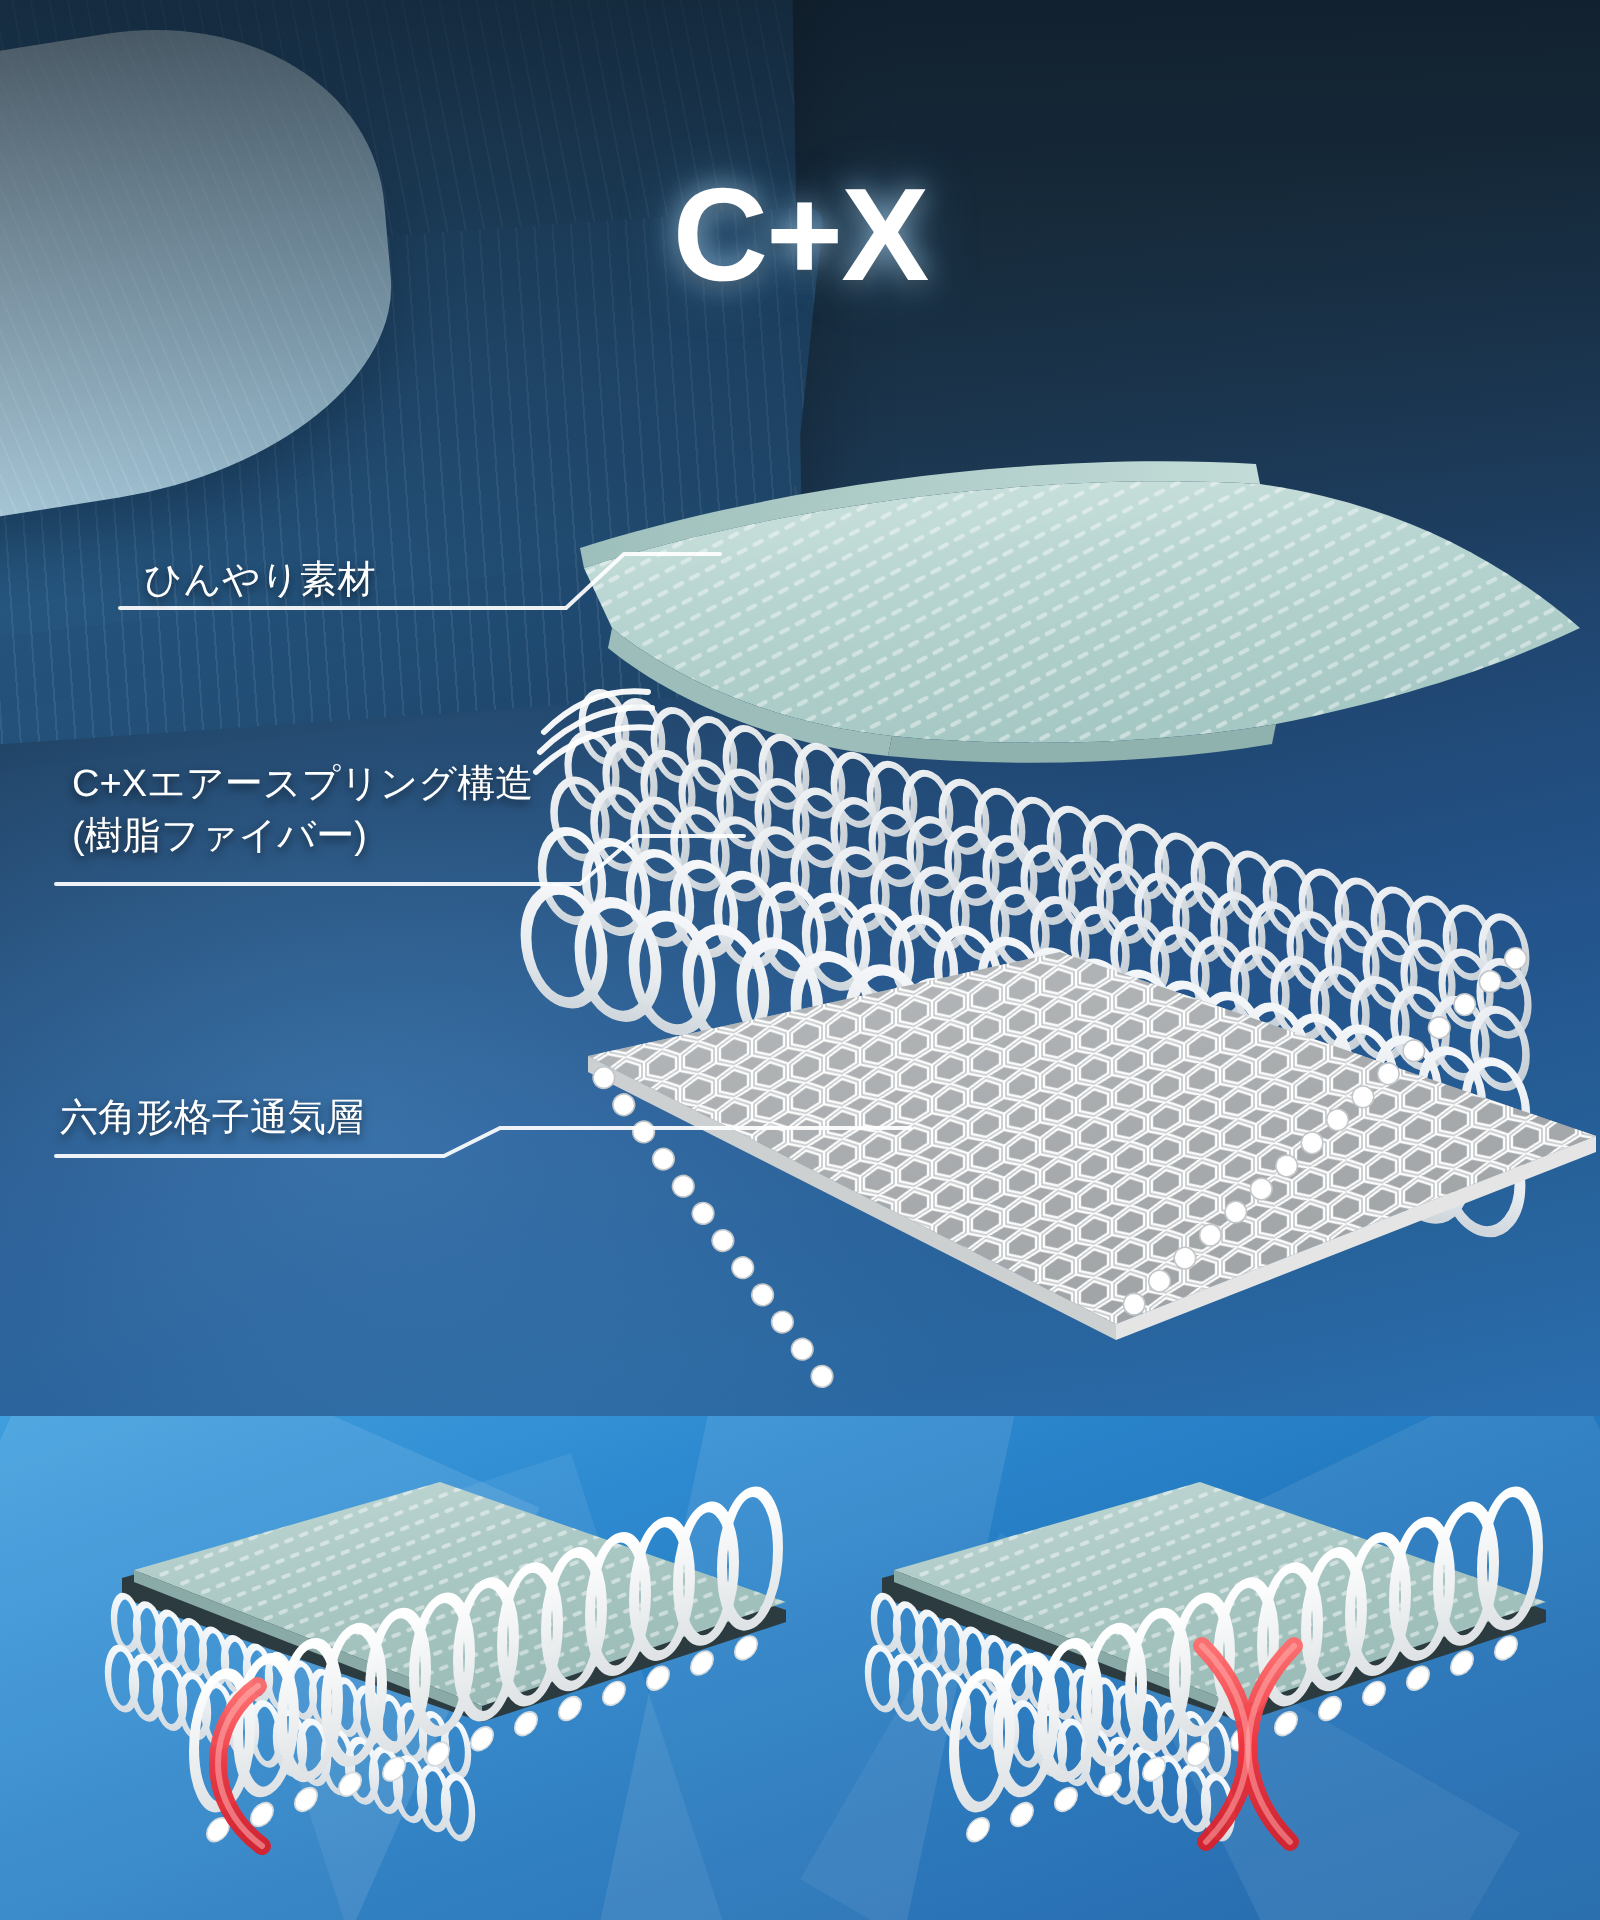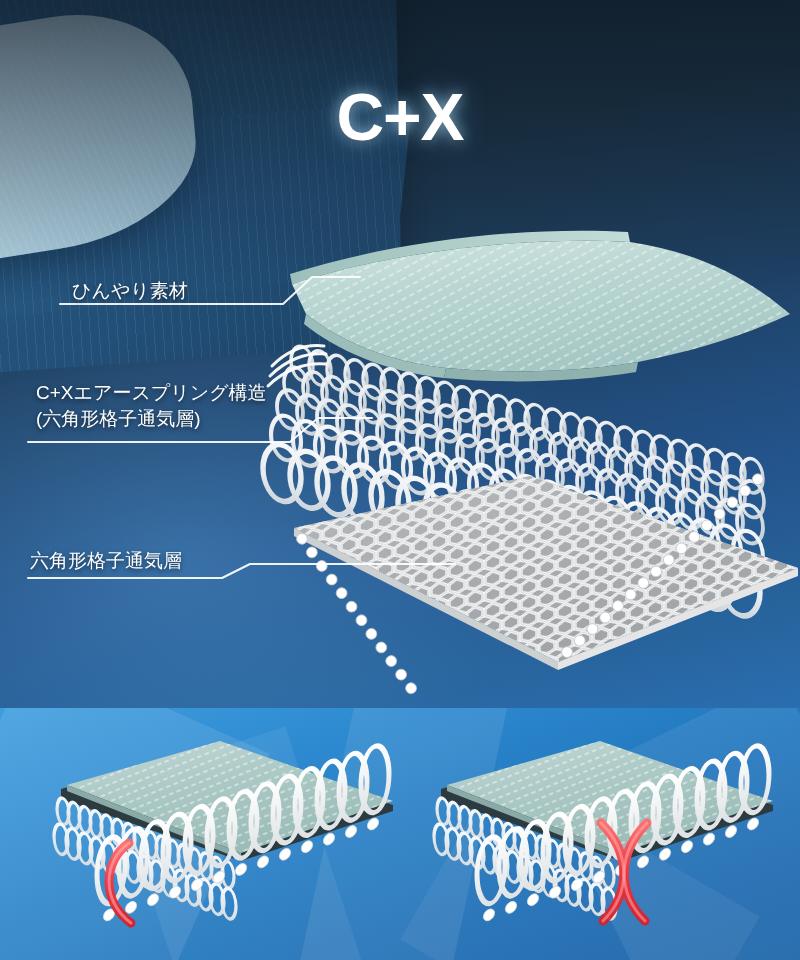--- a/index.html
+++ b/index.html
@@ -96,21 +96,21 @@
   .hex-wrap{position:absolute;left:286px;top:470px;width:520px;height:200px;}
 
   
   .labels{position:absolute;left:0;top:0;width:648px;height:708px;z-index:45;}
   .lbl{
     position:absolute;color:#ffffff;font-size:19px;line-height:1.35;
     text-shadow:0 2px 5px rgba(0,0,0,.6);white-space:pre;
   }
   .lbl.l1{left:72px;top:278px;}
   .lbl.l2{left:36px;top:380px;}
-  .lbl.l3{left:30px;top:548px;}
+  .lbl.l3{left:30px;top:548px;font-family:Liberation Mono, monospace;}
 
   
   .lower{
     position:absolute;left:0;top:708px;width:800px;height:252px;overflow:hidden;
     background:linear-gradient(160deg,#3e9ede 0%,#2e8ad0 28%,#2278bf 55%,#1d6bb2 78%,#1a63a8 100%);
   }
   .facet{position:absolute;background:rgba(255,255,255,.10);}
   .f1{left:-40px;top:-20px;width:260px;height:300px;transform:rotate(24deg);}
   .f2{left:150px;top:40px;width:180px;height:260px;transform:rotate(-18deg);background:rgba(255,255,255,.07);}
   .f3{left:330px;top:-40px;width:150px;height:320px;transform:rotate(12deg);background:rgba(255,255,255,.09);}
@@ -422,21 +422,21 @@
   <div class="labels">
     <svg width="800" height="708" viewBox="0 0 800 708" style="position:absolute;left:0;top:0;">
       <g stroke="#ffffff" stroke-width="2" fill="none" stroke-linecap="round" stroke-linejoin="round" opacity="0.92">
         <path d="M60,304 L283,304 L312,277 L360,277"></path>
         <path d="M28,442 L290,442 L318,418 L372,418"></path>
         <path d="M28,578 L222,578 L250,564 L455,564"></path>
       </g>
     </svg>
     <div class="lbl l1">ひんやり素材</div>
     <div class="lbl l2">C+Xエアースプリング構造
-(六角形格子通気層)</div>
+(樹脂ファイバー)</div>
     <div class="lbl l3">六角形格子通気層</div>
   </div>
 
   <div class="lower">
     <div class="facet f1"></div>
     <div class="facet f2"></div>
     <div class="facet f3"></div>
     <div class="facet f4"></div>
     <div class="facet f5"></div>
 

